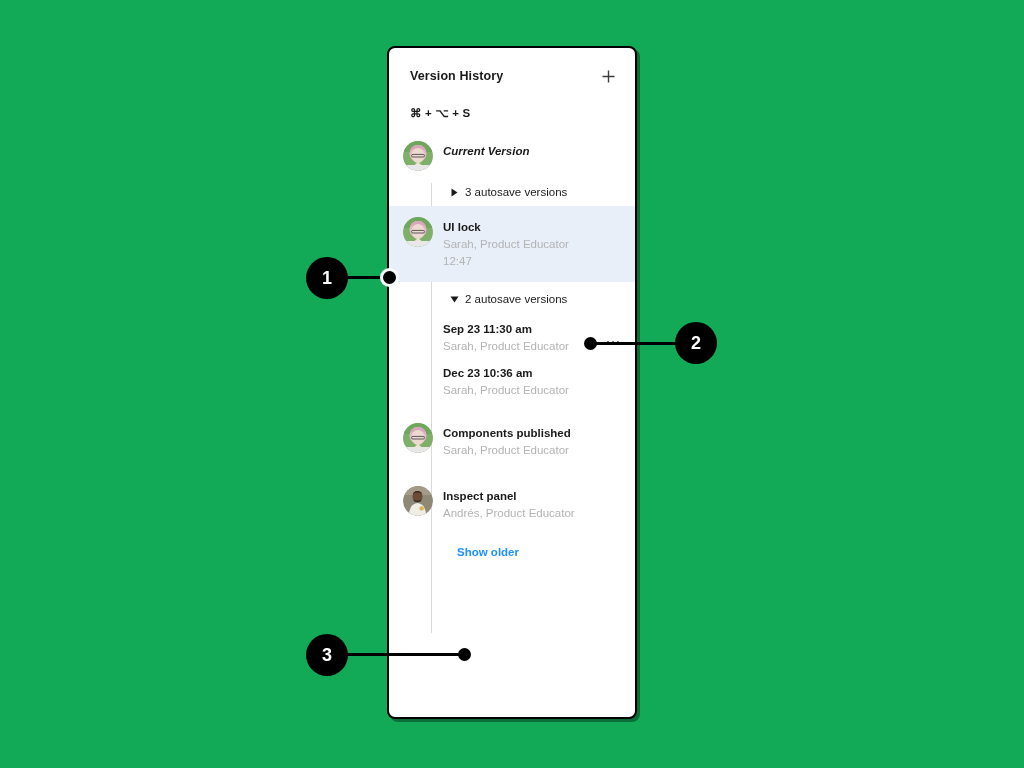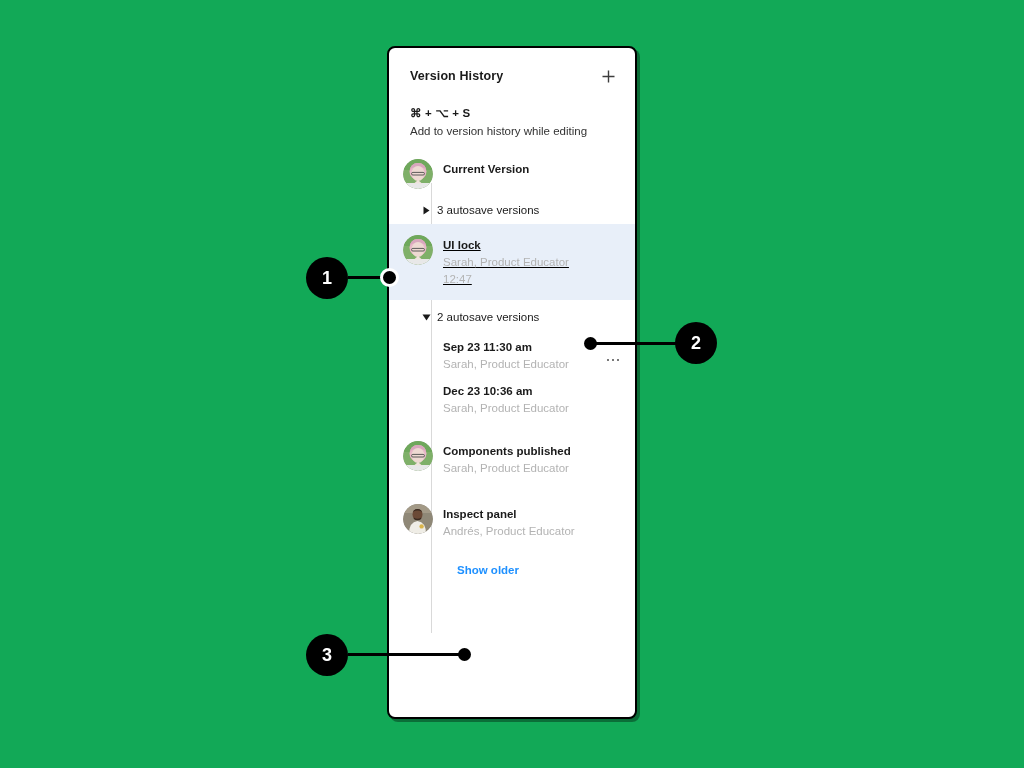--- a/index.html
+++ b/index.html
@@ -77,21 +77,21 @@
     margin-top: 1px;
   }
 
   
   .row {
     display: flex;
     align-items: flex-start;
     padding: 7px 12px 7px 14px;
     position: relative;
   }
-  .row.highlight { background: #E8EFF9; text-decoration: underline; }
+  .row.highlight { background: #E8EFF9; }
 
   .avatar {
     width: 30px; height: 30px;
     border-radius: 50%;
     flex: 0 0 30px;
     overflow: hidden;
     position: relative;
     background: #cfcfcf;
     margin-right: 10px;
   }
@@ -108,21 +108,21 @@
     font-size: 11.5px;
     color: #B3B3B3;
     line-height: 16px;
     margin-top: 1px;
   }
 
   
   .autosave {
     display: flex;
     align-items: center;
-    padding: 6px 12px 6px 32px;
+    padding: 6px 12px 6px 60px;
     cursor: pointer;
   }
   .tri {
     width: 10px; height: 10px;
     flex: 0 0 10px;
     margin-right: 6px;
     display: flex; align-items: center; justify-content: center;
   }
   .autosave-label {
     font-size: 11.5px;
@@ -238,24 +238,23 @@
       <div class="plus-btn">
         <svg width="15" height="15" viewBox="0 0 15 15">
           <line x1="7.5" y1="1.5" x2="7.5" y2="13.5" stroke="#3d3d3d" stroke-width="1.4"></line>
           <line x1="1.5" y1="7.5" x2="13.5" y2="7.5" stroke="#3d3d3d" stroke-width="1.4"></line>
         </svg>
       </div>
     </div>
 
     <div class="shortcut">
       <div class="shortcut-keys">⌘ + ⌥ + S</div>
-      <div class="shortcut-desc">Add to version history while editing</div>
-    </div>
-
-    <div class="row" style="margin-top:12px;">
+    </div>
+
+    <div class="row" style="margin-top:12px;font-style:italic;">
       <div class="avatar">
         <svg viewBox="0 0 30 30">
           <defs>
               <clipPath id="c1">
                 <circle cx="15" cy="15" r="15"></circle>
               </clipPath>
             </defs>
           <g clip-path="url(#c1)">
             <rect width="30" height="30" fill="#7FB069"></rect>
             <rect x="0" y="0" width="30" height="11" fill="#6FA85C"></rect>

